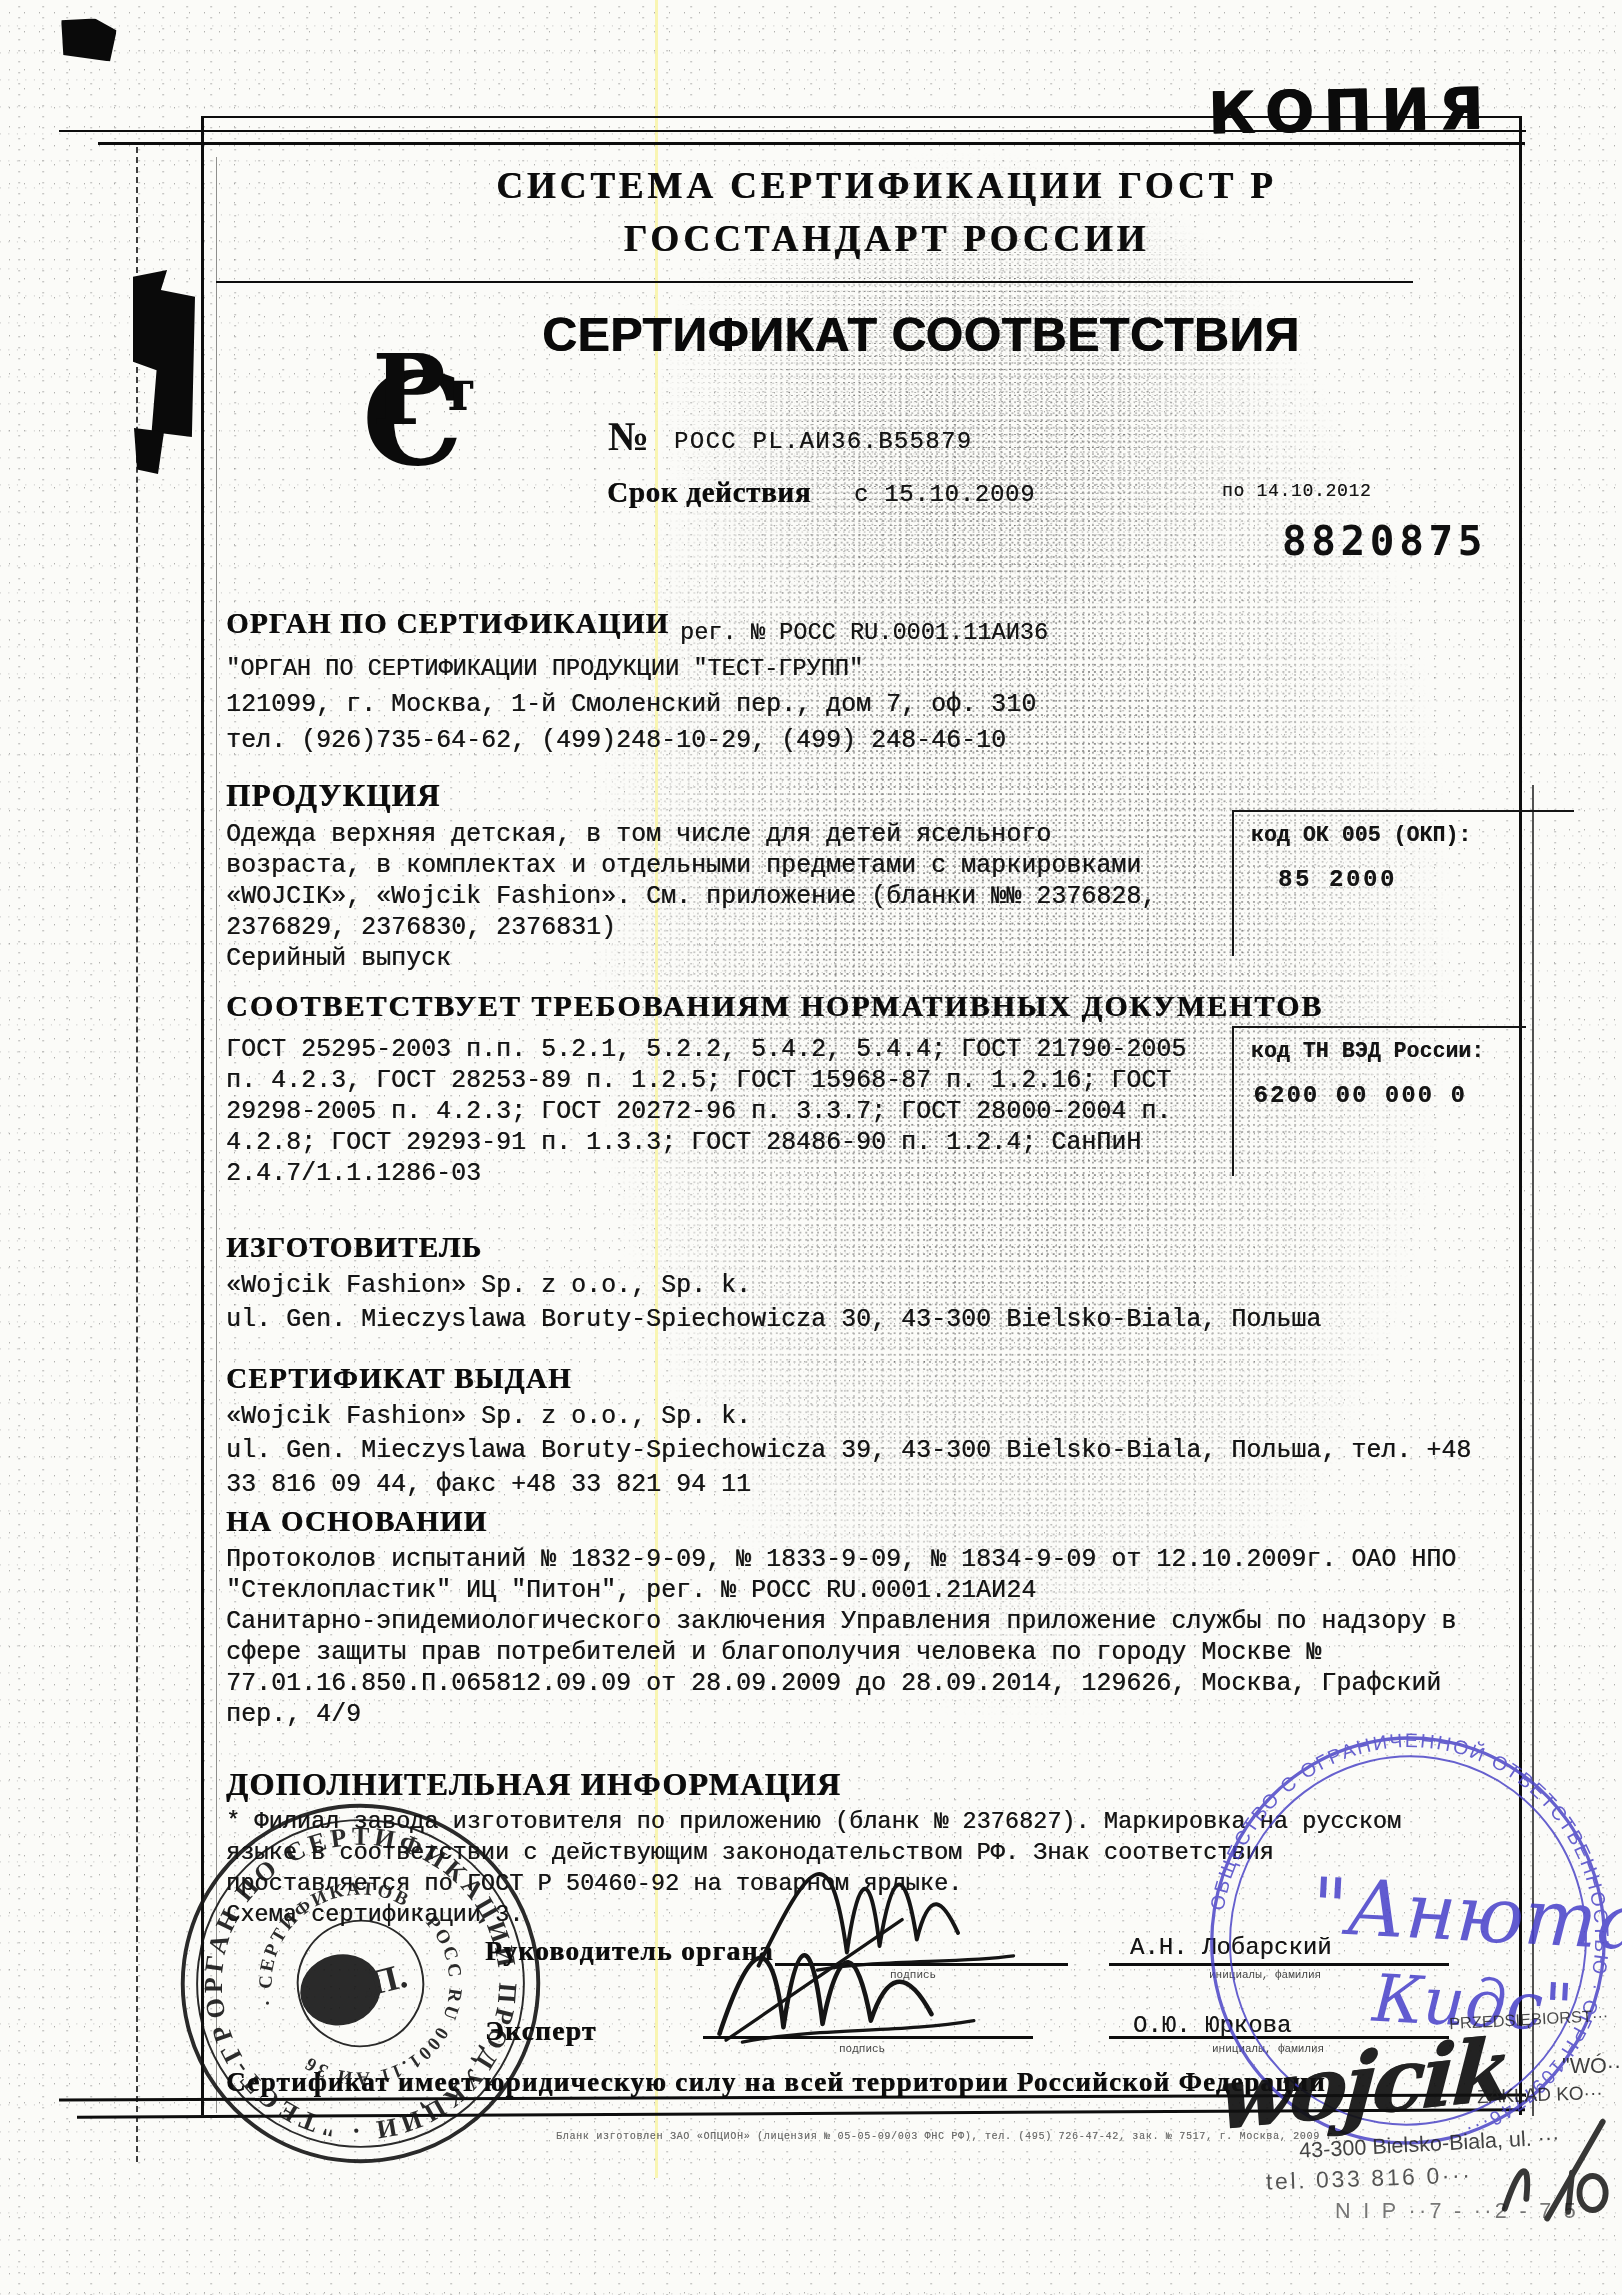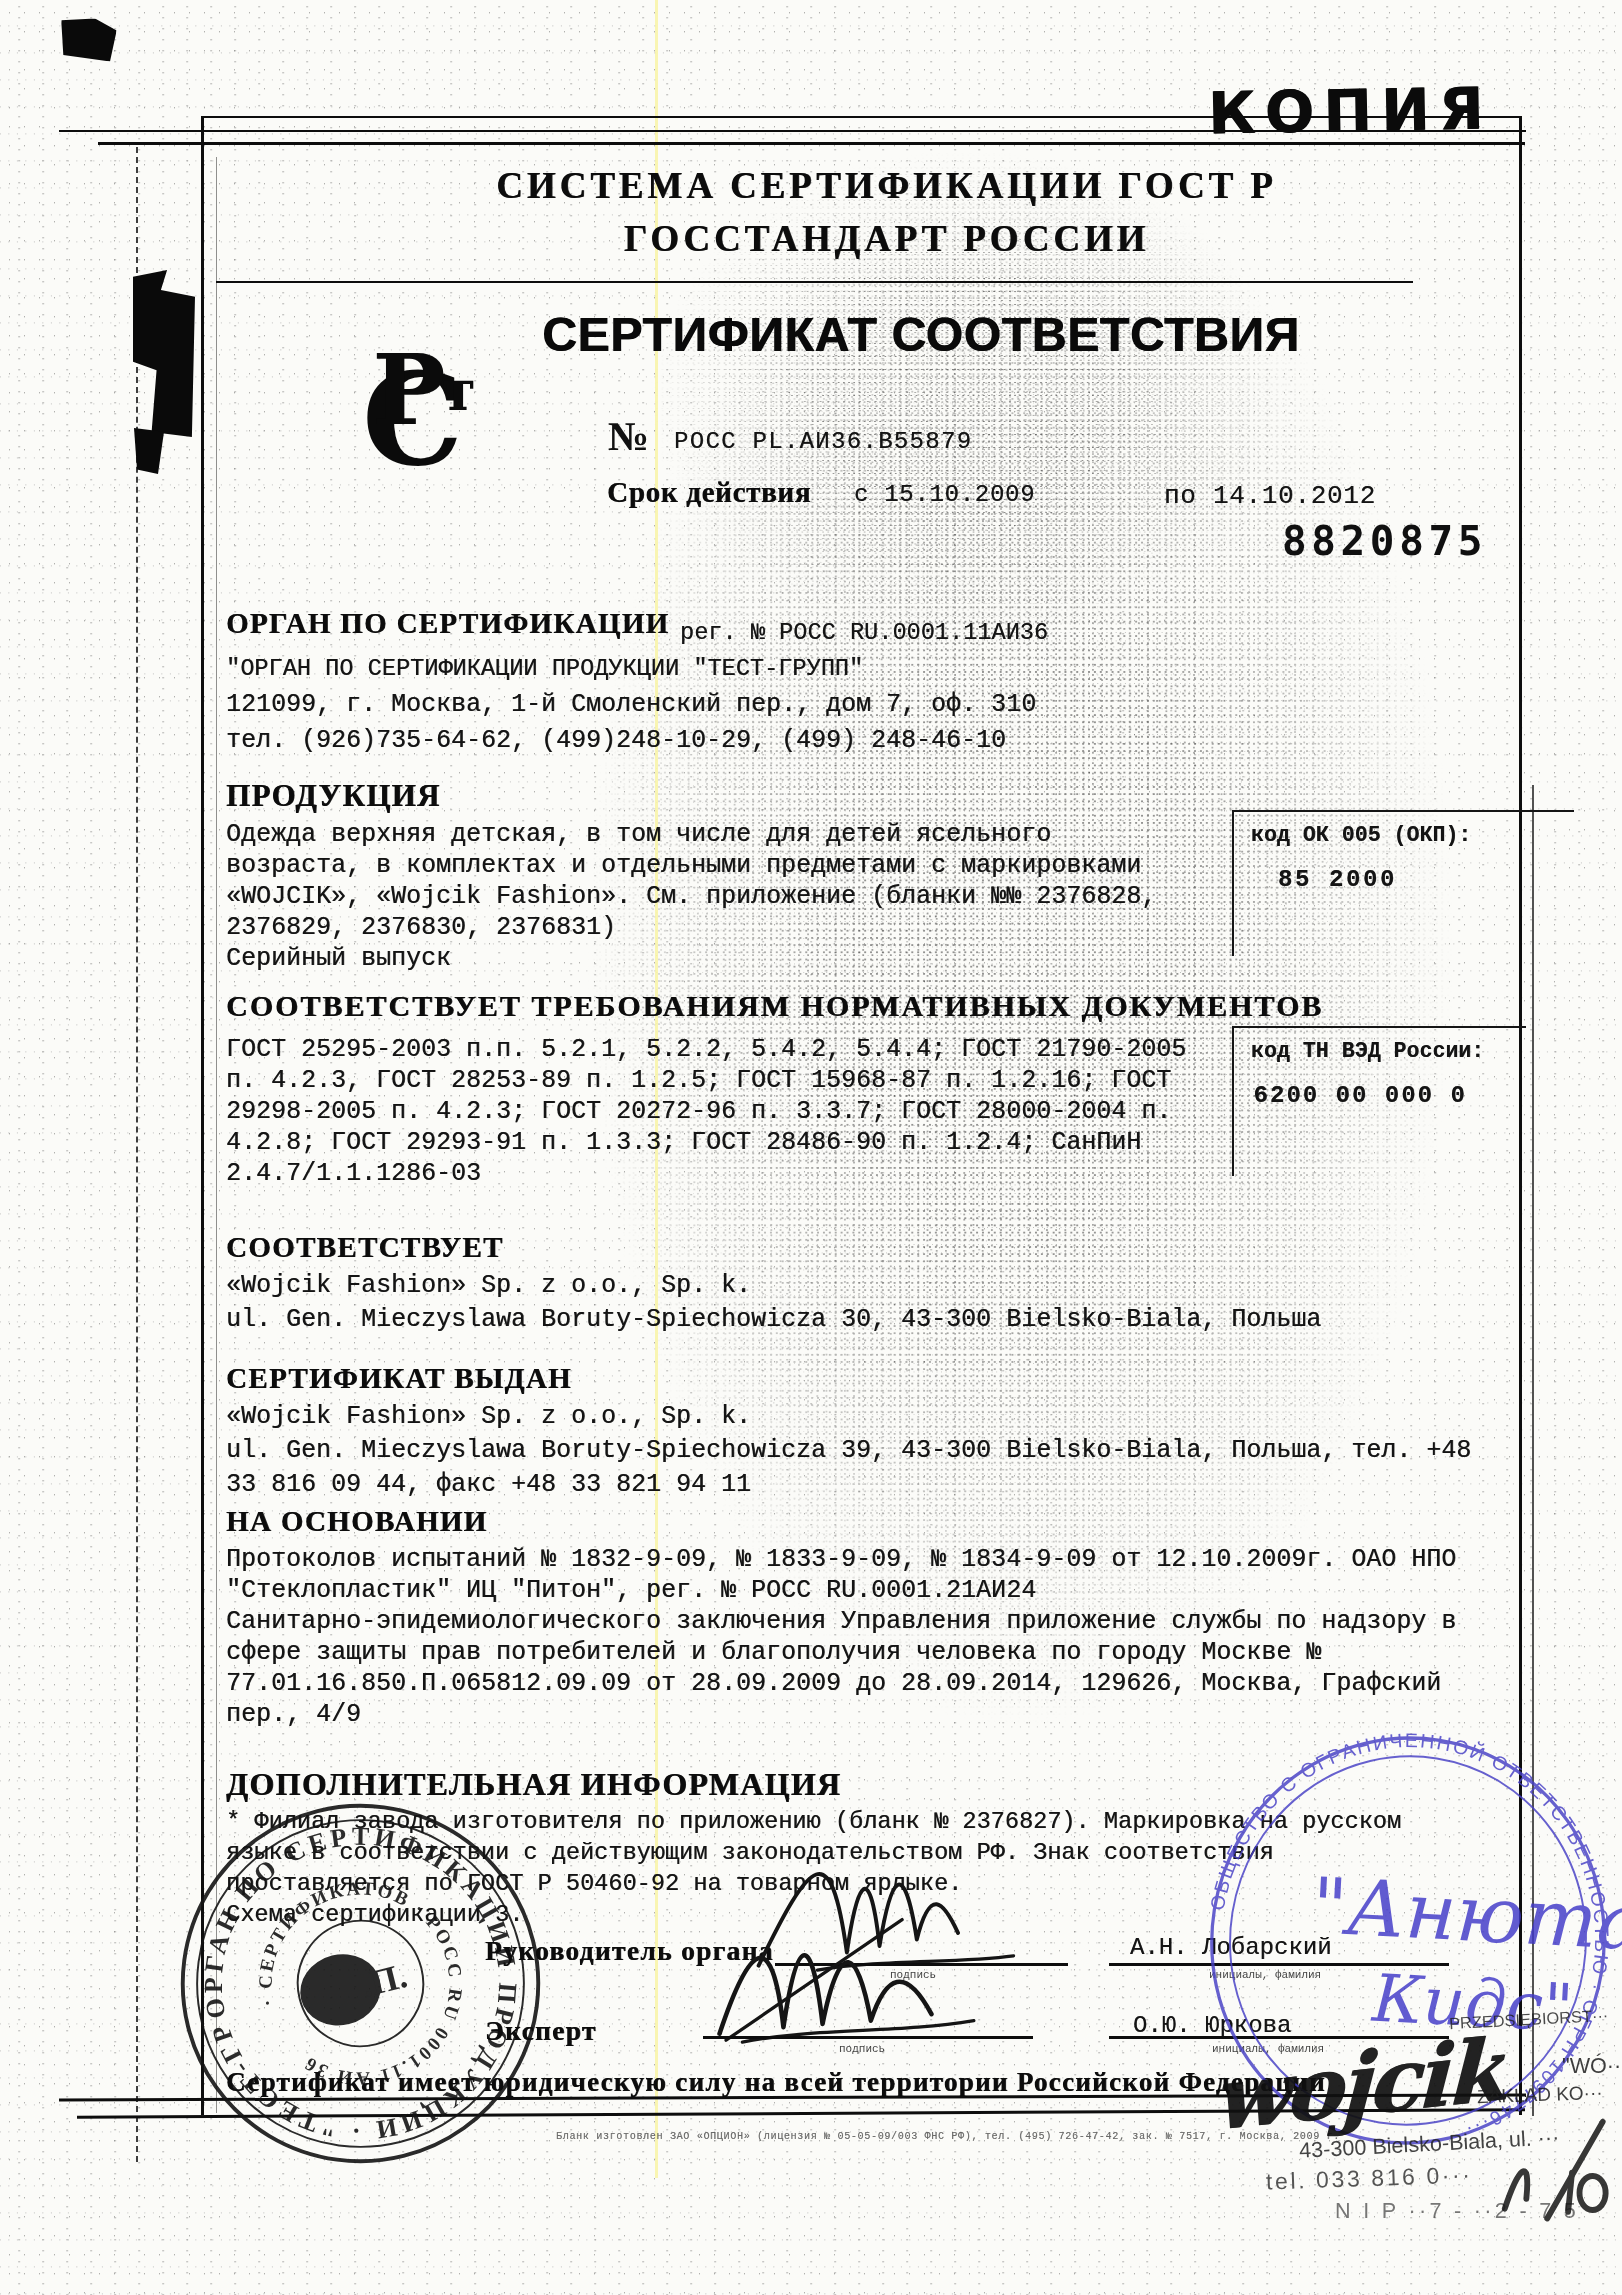--- a/index.html
+++ b/index.html
@@ -86,21 +86,21 @@
   </svg>
 
   <div class="abs" style="left:542px;top:306px;font-family:'Liberation Sans',sans-serif;font-weight:900;font-size:49px;
               letter-spacing:0.7px;color:#0a0a0a;transform:scaleX(.98);transform-origin:left;
               text-shadow:0.9px 0 0 #0a0a0a;white-space:nowrap;">СЕРТИФИКАТ СООТВЕТСТВИЯ</div>
 
   <div class="abs" style="left:608px;top:412px;font-family:'Liberation Serif',serif;font-weight:700;font-size:41px;">№</div>
   <div class="abs tw-sm" style="left:674px;top:428px;font-size:24px;letter-spacing:1.3px;">РОСС PL.АИ36.В55879</div>
   <div class="abs hd" style="left:607px;top:476px;font-size:29px;letter-spacing:0.7px;">Срок действия</div>
   <div class="abs tw-sm" style="left:854px;top:481px;font-size:24px;letter-spacing:0.7px;">с 15.10.2009</div>
-  <div class="abs tw-sm" style="left:1164px;top:481px;font-size:26px;letter-spacing:0.7px;">по 14.10.2012</div>
+  <div class="abs tw-sm" style="left:1222px;top:481px;font-size:18px;letter-spacing:0.7px;">по 14.10.2012</div>
   <div class="abs" style="left:1282px;top:517px;font-family:'DejaVu Sans Mono',monospace;font-weight:700;font-size:41px;letter-spacing:4.6px;color:#101010;">8820875</div>
 
   <div class="abs hd" style="left:226px;top:607px;font-size:29px;text-align:center;">ОРГАН ПО СЕРТИФИКАЦИИ</div>
   <div class="abs tw-sm" style="left:680px;top:619px;font-size:23.6px;">рег. № РОСС RU.0001.11АИ36</div>
   <div class="abs" style="left:226px;top:651px;">
     <div class="tw" style="line-height:36px;font-size:23.6px;">"ОРГАН ПО СЕРТИФИКАЦИИ ПРОДУКЦИИ "ТЕСТ-ГРУПП"</div>
     <div class="tw" style="line-height:36px;">121099, г. Москва, 1-й Смоленский пер., дом 7, оф. 310</div>
     <div class="tw" style="line-height:36px;">тел. (926)735-64-62, (499)248-10-29, (499) 248-46-10</div>
   </div>
 
@@ -125,21 +125,21 @@
     <div class="tw">29298-2005 п. 4.2.3; ГОСТ 20272-96 п. 3.3.7; ГОСТ 28000-2004 п.</div>
     <div class="tw">4.2.8; ГОСТ 29293-91 п. 1.3.3; ГОСТ 28486-90 п. 1.2.4; СанПиН</div>
     <div class="tw">2.4.7/1.1.1286-03</div>
   </div>
 
   <div class="abs box" style="left:1232px;top:1026px;width:292px;height:148px;">
     <div class="tw-sm" style="position:absolute;left:17px;top:10.5px;font-size:21.6px;font-weight:700;">код ТН ВЭД России:</div>
     <div class="tw-sm" style="position:absolute;left:19.6px;top:54px;font-size:24px;letter-spacing:2px;font-weight:700;">6200 00 000 0</div>
   </div>
 
-  <div class="abs hd" style="left:226px;top:1231px;font-size:29px;">СООТВЕТСТВУЕТ</div>
+  <div class="abs hd" style="left:226px;top:1231px;font-size:29px;">ИЗГОТОВИТЕЛЬ</div>
   <div class="abs" style="left:226px;top:1269px;">
     <div class="tw" style="line-height:34px;">«Wojcik Fashion» Sp. z o.o., Sp. k.</div>
     <div class="tw" style="line-height:34px;">ul. Gen. Mieczyslawa Boruty-Spiechowicza 30, 43-300 Bielsko-Biala, Польша</div>
   </div>
 
   <div class="abs hd" style="left:226px;top:1362px;font-size:29px;">СЕРТИФИКАТ ВЫДАН</div>
   <div class="abs" style="left:226px;top:1400px;">
     <div class="tw" style="line-height:34px;">«Wojcik Fashion» Sp. z o.o., Sp. k.</div>
     <div class="tw" style="line-height:34px;">ul. Gen. Mieczyslawa Boruty-Spiechowicza 39, 43-300 Bielsko-Biala, Польша, тел. +48</div>
     <div class="tw" style="line-height:34px;">33 816 09 44, факс +48 33 821 94 11</div>

